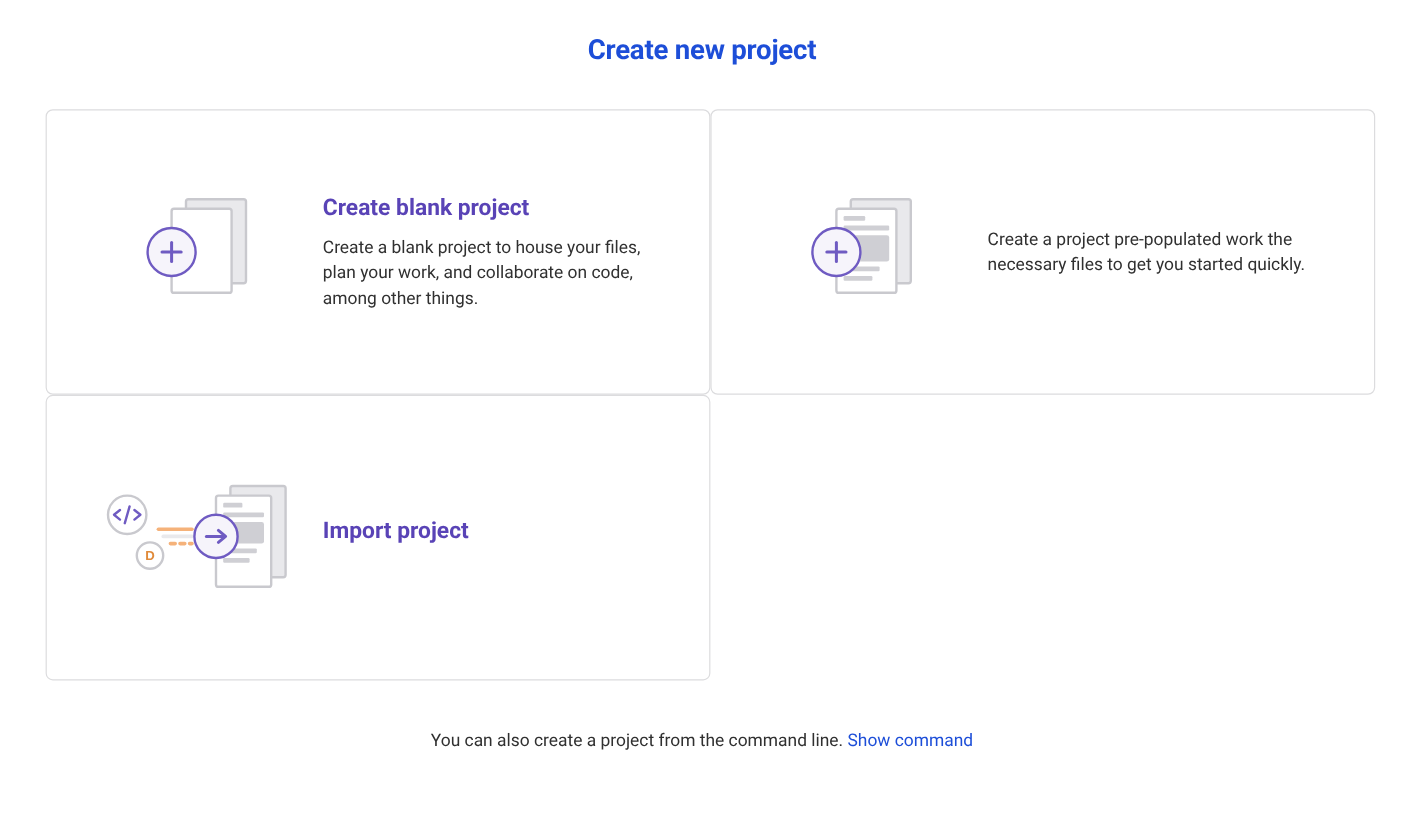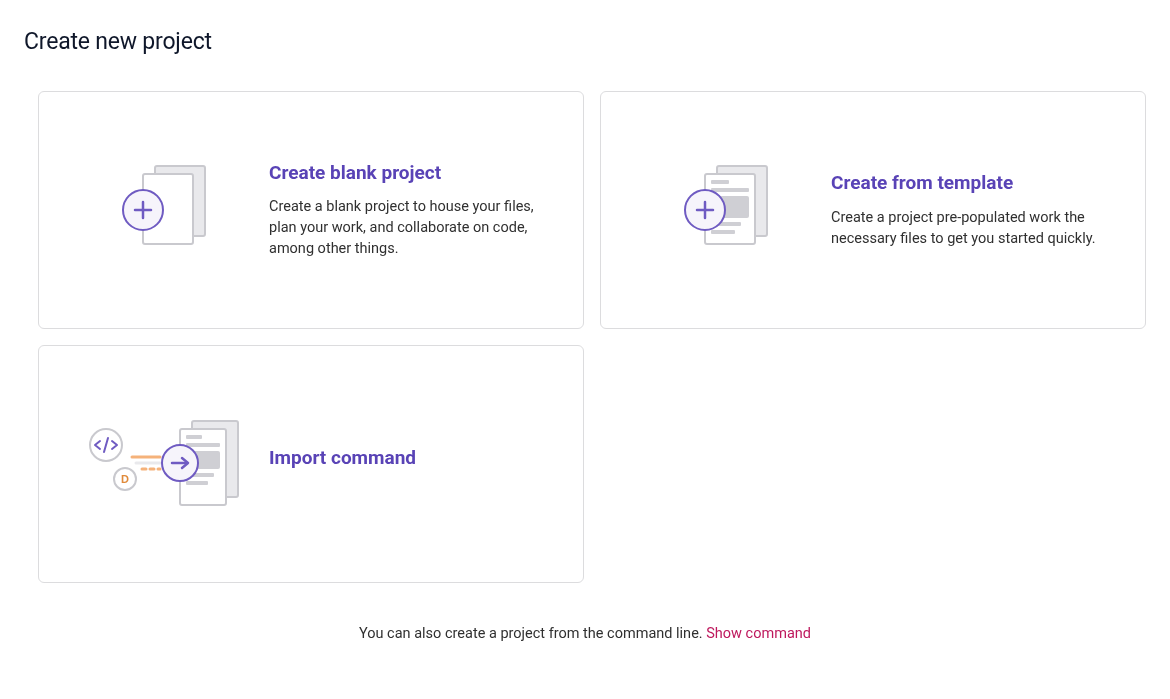--- a/index.html
+++ b/index.html
@@ -9,30 +9,30 @@
     }
     body {
       font-family: -apple-system, BlinkMacSystemFont, "Segoe UI", Roboto, Helvetica, Arial, sans-serif;
       background: #ffffff;
       color: #1f2328;
       width: 1170px;
       height: 699px;
       padding: 28px 24px;
     }
     .page-title {
+      text-align: center;
       font-size: 23px;
-      font-weight: 400;
-      color: #0f172a;
+      font-weight: 700;
+      color: #1d4ed8;
       margin-bottom: 36px;
       letter-spacing: -0.2px;
     }
     .cards-grid {
       display: grid;
       grid-template-columns: 1fr 1fr;
-      gap: 16px;
       margin-bottom: 40px;
       padding-left: 14px;
     }
     .card {
       border: 1px solid #dcdcde;
       border-radius: 6px;
       padding: 20px 24px 20px 20px;
       display: flex;
       align-items: center;
       min-height: 238px;
@@ -64,21 +64,21 @@
       line-height: 1.45;
       color: #303030;
     }
     .footer-line {
       text-align: center;
       font-size: 14.5px;
       color: #303030;
       margin-top: 42px;
     }
     .footer-link {
-      color: #be185d;
+      color: #1d4ed8;
       cursor: pointer;
     }
     svg { display: block; }
   </style>
 </head>
 <body>
 
 <h1 class="page-title">Create new project</h1>
 
 <div class="cards-grid">
@@ -114,21 +114,20 @@
         <rect x="50" y="36" width="38" height="22" rx="2" fill="#cfcfd4"></rect>
         <rect x="50" y="62" width="30" height="4" rx="1" fill="#cfcfd4"></rect>
         <rect x="50" y="70" width="24" height="4" rx="1" fill="#cfcfd4"></rect>
 
         <circle cx="44" cy="50" r="20" fill="#f6f4fb" stroke="#6f5bc2" stroke-width="2"></circle>
         <line x1="44" y1="42" x2="44" y2="58" stroke="#6f5bc2" stroke-width="2.5" stroke-linecap="round"></line>
         <line x1="36" y1="50" x2="52" y2="50" stroke="#6f5bc2" stroke-width="2.5" stroke-linecap="round"></line>
       </svg>
     </div>
     <div class="card-body">
-      <h2 class="card-title">Create from template</h2>
       <p class="card-desc">Create a project pre-populated work the necessary files to get you started quickly.</p>
     </div>
   </div>
 
   <div class="card">
     <div class="card-illustration">
       <svg width="180" height="110" viewBox="0 0 180 110">
 
         <rect x="118" y="12" width="46" height="76" rx="2" fill="#e9e9ec" stroke="#c9c9ce" stroke-width="2"></rect>
 
@@ -150,21 +149,21 @@
         <line x1="58" y1="48" x2="86" y2="48" stroke="#f5b27a" stroke-width="3" stroke-linecap="round"></line>
         <line x1="62" y1="54" x2="86" y2="54" stroke="#e9e9ec" stroke-width="3" stroke-linecap="round"></line>
         <line x1="68" y1="60" x2="86" y2="60" stroke="#f5b27a" stroke-width="3" stroke-linecap="round" stroke-dasharray="4 4"></line>
 
         <circle cx="106" cy="54" r="18" fill="#f6f4fb" stroke="#6f5bc2" stroke-width="2"></circle>
         <line x1="98" y1="54" x2="112" y2="54" stroke="#6f5bc2" stroke-width="2.5" stroke-linecap="round"></line>
         <path d="M108 49 L114 54 L108 59" fill="none" stroke="#6f5bc2" stroke-width="2.5" stroke-linecap="round" stroke-linejoin="round"></path>
       </svg>
     </div>
     <div class="card-body">
-      <h2 class="card-title">Import command</h2>
+      <h2 class="card-title">Import project</h2>
     </div>
   </div>
 
 </div>
 
 <p class="footer-line">
   <span>You can also create a project from the command line. </span><span class="footer-link">Show command</span>
 </p>
 
 </body></html>

